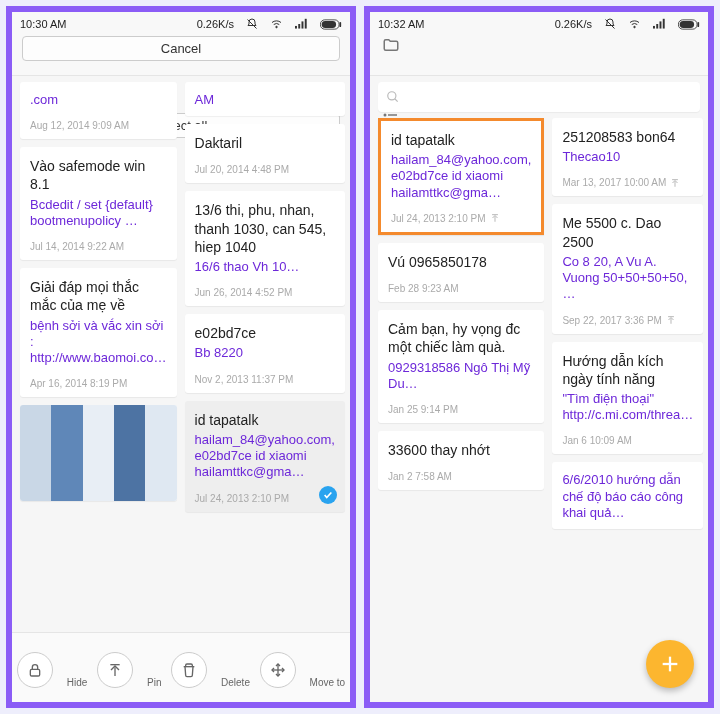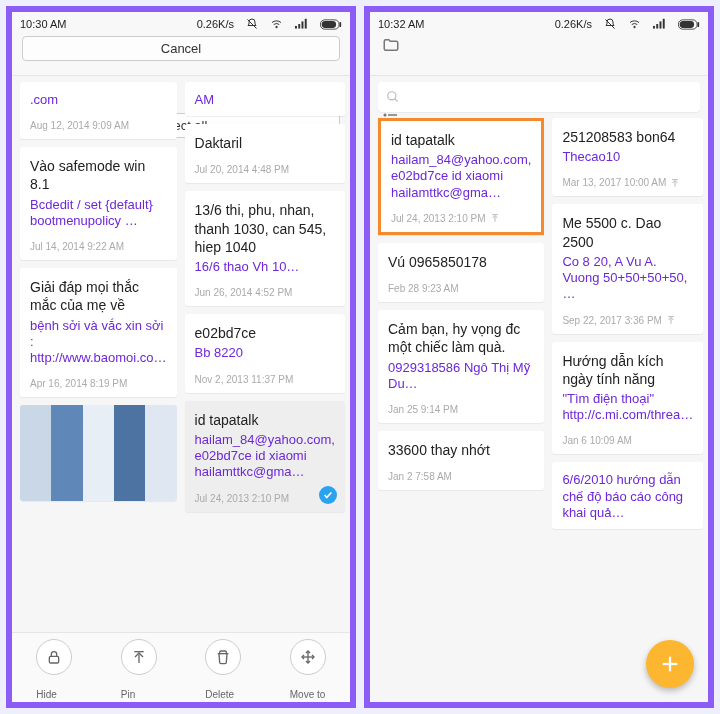--- a/index.html
+++ b/index.html
@@ -103,21 +103,21 @@
   
   .actionbar {
     height: 70px;
     background: #fafafa;
     border-top:1px solid #e5e5e5;
     display:flex;
     justify-content:space-around;
     align-items:center;
     padding-top:4px;
   }
-  .action { display:flex;flex-direction:column;align-items:flex-start;gap:14px;font-size:10px;color:#666;}
+  .action { display:flex;flex-direction:row;align-items:flex-end;gap:14px;font-size:10px;color:#666;}
   .action .circ {width:36px;height:36px;border:1px solid #ccc;border-radius:50%;display:flex;align-items:center;justify-content:center;background:#fff;}
   
   .fab {
     position:absolute; right:14px; bottom:14px; width:48px;height:48px;border-radius:50%;
     background:#fcb62f; box-shadow:0 3px 6px rgba(0,0,0,0.25);
     display:flex;align-items:center;justify-content:center;color:#fff;font-size:28px;
   }
   .pinicon{width:10px;height:10px;}
 </style>
 </head>

